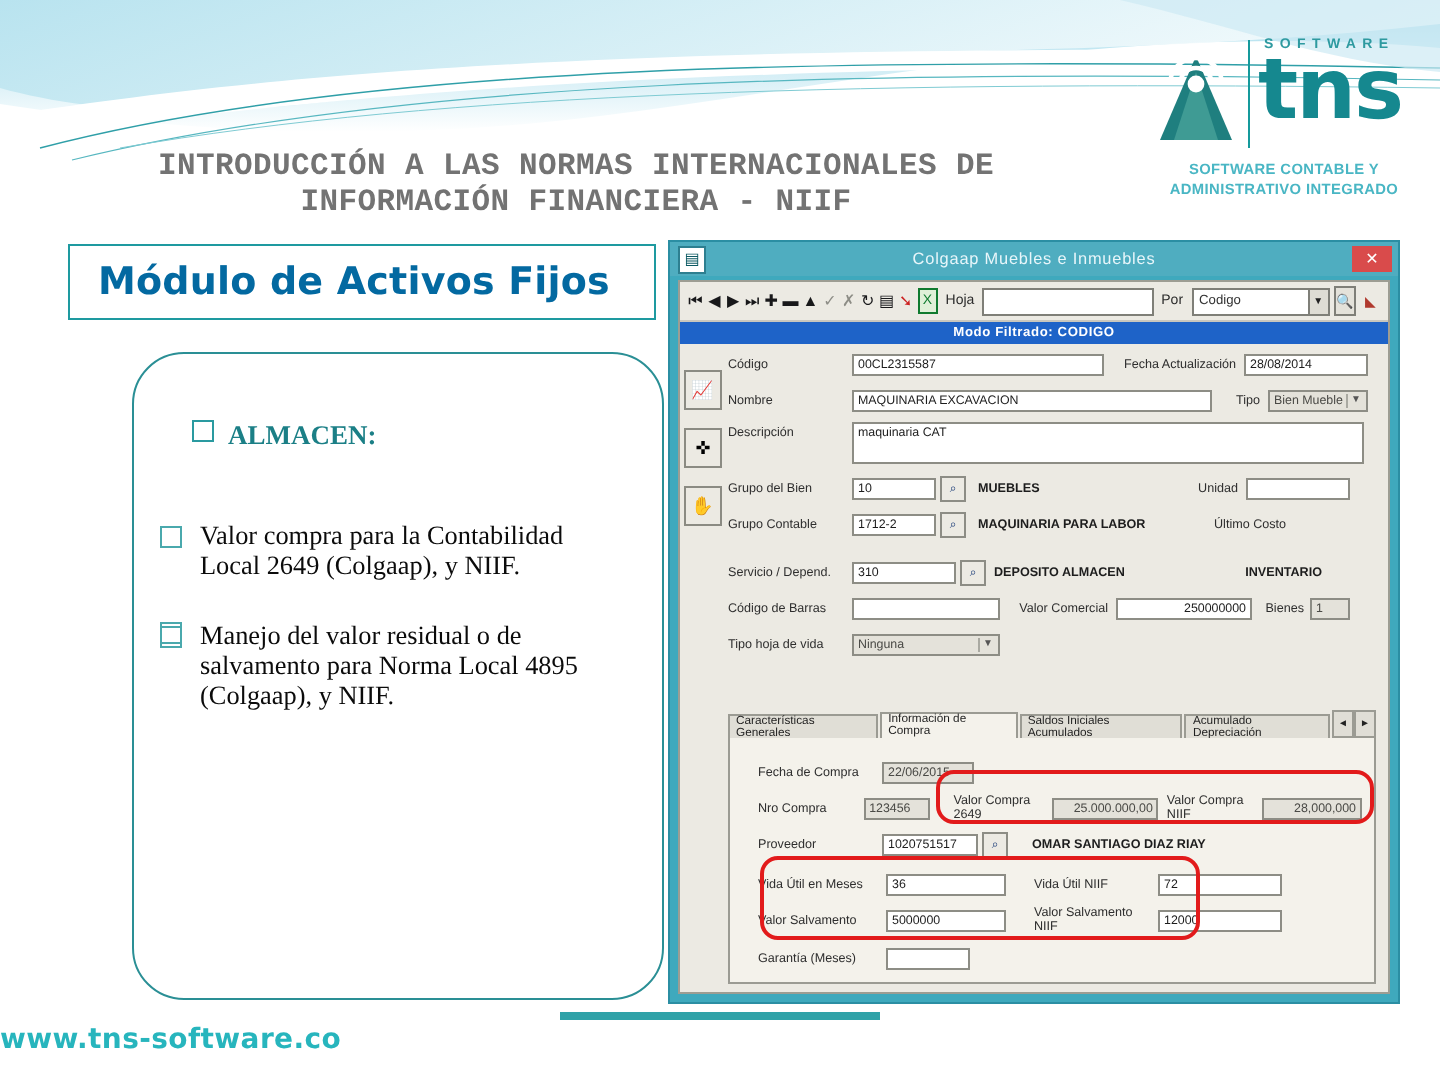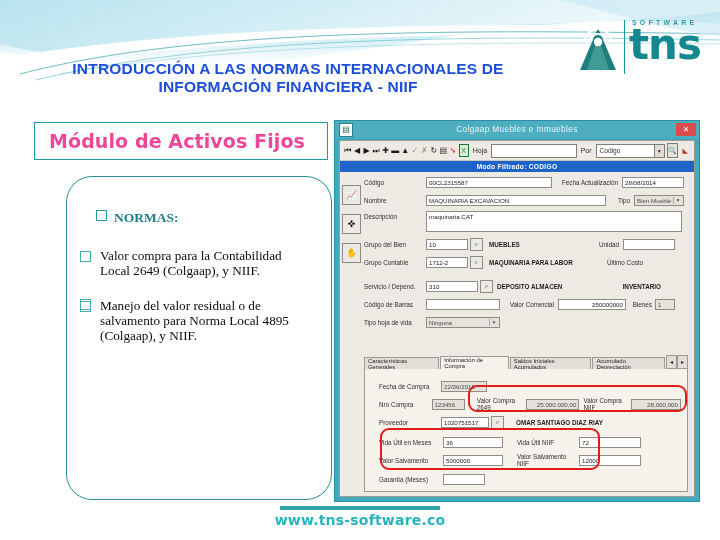--- a/index.html
+++ b/index.html
@@ -9,25 +9,25 @@
     font-family:"Liberation Sans", sans-serif;
   }
   #slide{position:absolute;inset:0;width:720px;height:540px;overflow:hidden;background:#fff;}
 
   
   .hdr-wrap{position:absolute;left:0;top:0;width:720px;height:118px;overflow:hidden;}
   .hdr-wrap svg{position:absolute;left:0;top:0;}
 
   
   .deck-title{
-    position:absolute;left:28px;top:60px;width:520px;
+    position:absolute;left:28px;top:74px;width:520px;
     text-align:center;
-    font-family:Liberation Sans, sans-serif;
+    font-family:Liberation Mono, monospace;
     font-weight:bold;font-size:15.5px;line-height:1.18;
-    color:#1d4ed8;letter-spacing:.2px;
+    color:#737373;letter-spacing:.2px;
   }
 
   
   .logo{position:absolute;left:572px;top:16px;width:140px;height:92px;}
   .logo-row{position:relative;height:62px;}
   .logo-mark{position:absolute;left:4px;top:4px;width:44px;height:54px;}
   .logo-div{position:absolute;left:52px;top:4px;width:1px;height:54px;background:#159a9c;}
   .logo-soft{
     position:absolute;left:60px;top:3px;
     font-size:7px;letter-spacing:3.2px;color:#2e9aa0;font-weight:bold;
@@ -44,38 +44,38 @@
 
   
   .module-box{
     position:absolute;left:34px;top:122px;width:292px;height:36px;
     border:1.6px solid #1e9aa0;background:#ffffff;
     display:flex;align-items:center;
   }
   .module-box span{
     padding-left:14px;
     font-family:"DejaVu Sans", sans-serif;
-    font-size:19px;font-weight:bold;color:#ec4899;letter-spacing:.1px;
+    font-size:19px;font-weight:bold;color:#0369a1;letter-spacing:.1px;
   }
 
   .round-box{
     position:absolute;left:66px;top:176px;width:266px;height:324px;
     border:1px solid #2a8f95;border-radius:26px;background:#ffffff;
     box-sizing:border-box;
   }
   .manejo{
     position:absolute;left:96px;top:210px;width:200px;
     font-family:"Liberation Serif", serif;
     font-weight:bold;font-size:13.5px;color:#1b7f86;
   }
   .manejo .bullet{
     display:inline-block;width:9px;height:9px;border:1.4px solid #2a9aa0;
     margin-right:7px;vertical-align:1px;
   }
-  .blist{position:absolute;left:80px;top:248px;width:230px;}
+  .blist{position:absolute;left:80px;top:260px;width:230px;}
   .bitem{
     position:relative;padding-left:20px;margin-bottom:17px;
     font-family:"Liberation Serif", serif;
     font-size:13.2px;line-height:1.16;color:#0b0b0b;
   }
   .bitem .sq{
     position:absolute;left:0;top:3px;width:9px;height:9px;
     border:1.4px solid #4aa9ad;
   }
 
@@ -207,21 +207,21 @@
   .hl{
     position:absolute;border:2.4px solid #e21b1b;border-radius:9px;
     pointer-events:none;
   }
   #hl1{left:468px;top:385px;width:215px;height:23px;}
   #hl2{left:380px;top:428px;width:216px;height:38px;}
 
   
   .foot-bar{position:absolute;left:280px;top:506px;width:160px;height:4px;background:#2fa2a8;}
   .foot{
-    position:absolute;left:0;top:512px;width:720px;text-align:center;
+    position:absolute;left:0;top:512px;width:720px;text-align:left;
     font-family:"DejaVu Sans", sans-serif;
     font-size:14px;font-weight:bold;color:#27b5bd;letter-spacing:.2px;
   }
 </style>
 </head>
 <body>
 
 <div id="slide">
 
   <div class="hdr-wrap">
@@ -257,30 +257,34 @@
           <polygon points="22,16 33,50 11,50" fill="#3f9b94"></polygon>
           <circle cx="22" cy="22" r="4.2" fill="#ffffff"></circle>
           <path d="M14,22 A8,8 0 0 1 30,22" fill="none" stroke="#ffffff" stroke-width="2.2"></path>
           <path d="M9,22 A13,13 0 0 1 35,22" fill="none" stroke="#ffffff" stroke-width="2.2"></path>
         </svg>
       </div>
       <div class="logo-div"></div>
       <div class="logo-soft">SOFTWARE</div>
       <div class="logo-tns">tns</div>
     </div>
+    <div class="logo-sub">
+      <div>SOFTWARE CONTABLE Y</div>
+      <div>ADMINISTRATIVO INTEGRADO</div>
+    </div>
   </div>
 
   <div class="module-box">
     <span>Módulo de Activos Fijos</span>
   </div>
 
   <div class="round-box"></div>
 
   <div class="manejo">
-    <span class="bullet"></span><span>NORMAS:</span>
+    <span class="bullet"></span><span>ALMACEN:</span>
   </div>
 
   <div class="blist">
     <div class="bitem">
       <span class="sq"></span>
       <span>Valor compra para la Contabilidad Local  2649 (Colgaap), y NIIF.</span>
     </div>
     <div class="bitem" style="margin-bottom:19px;">
       <span class="sq"></span>
     </div>

